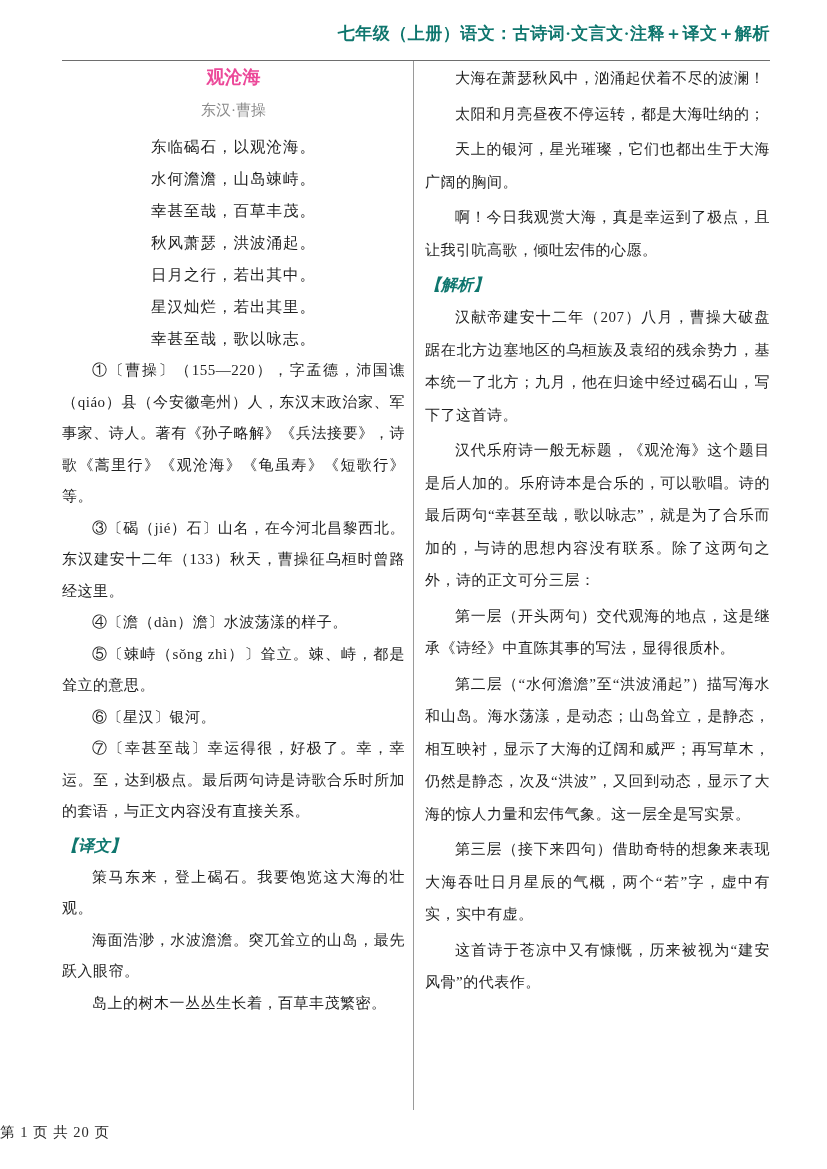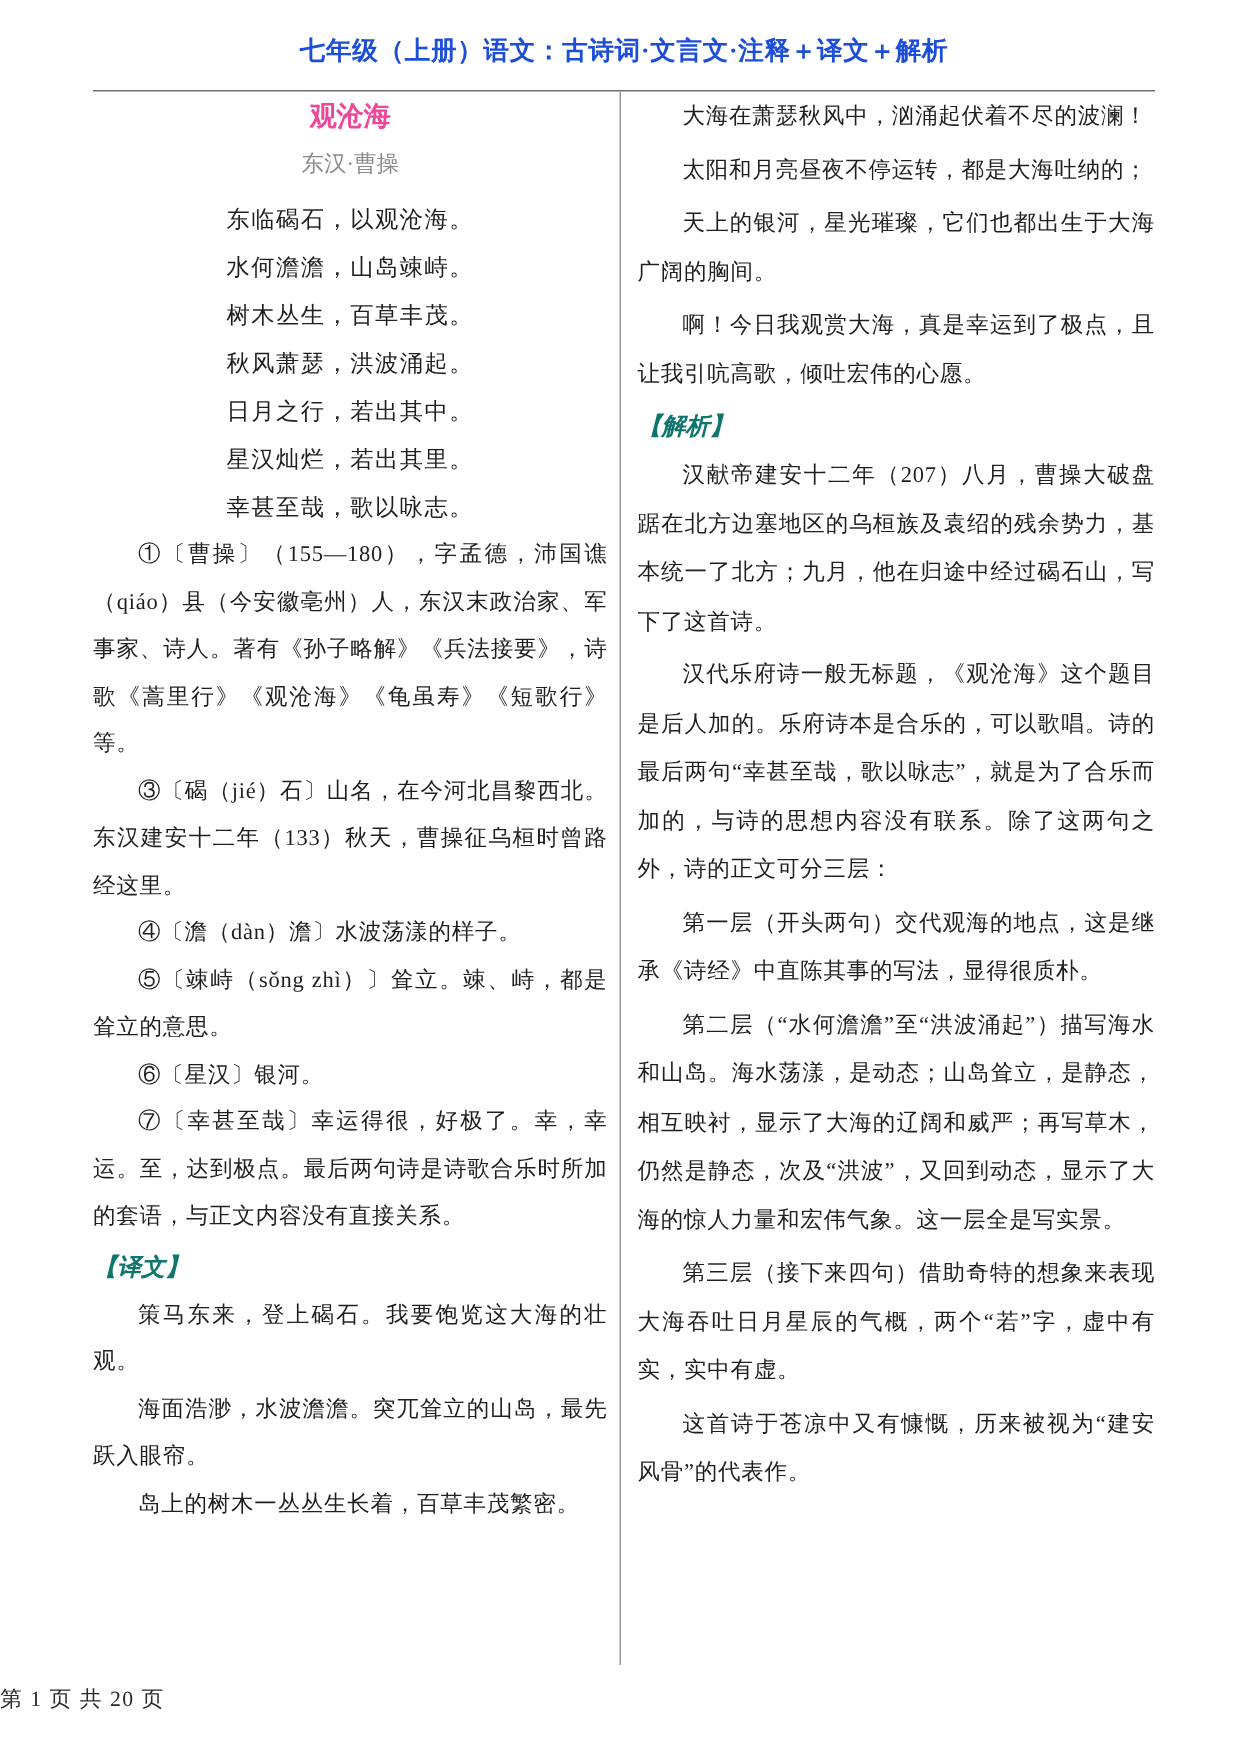--- a/index.html
+++ b/index.html
@@ -20,22 +20,22 @@
     margin: 0 57px 0 62px;
     height: 61px;
     border-bottom: 1px solid #6e6e6e;
     box-sizing: border-box;
   }
   .header-title {
     padding-top: 21px;
     line-height: 26px;
     font-size: 17px;
     font-weight: bold;
-    color: #1d4ed8;
-    text-align: center;
+    color: #0f766e;
+    text-align: right;
     letter-spacing: 0.5px;
   }
   .columns {
     display: flex;
     margin: 0 57px 0 62px;
     height: 1049px;
     box-sizing: border-box;
   }
   .col-left {
     width: 343px;
@@ -120,28 +120,28 @@
 
   <main class="columns">
 
     <section class="col-left">
       <h1 class="poem-title">观沧海</h1>
       <div class="poem-author">东汉·曹操</div>
 
       <div class="poem">
         <div class="poem-line">东临碣石，以观沧海。</div>
         <div class="poem-line">水何澹澹，山岛竦峙。</div>
-        <div class="poem-line">树木丛生，百草丰茂。</div>
+        <div class="poem-line">幸甚至哉，百草丰茂。</div>
         <div class="poem-line">秋风萧瑟，洪波涌起。</div>
         <div class="poem-line">日月之行，若出其中。</div>
         <div class="poem-line">星汉灿烂，若出其里。</div>
         <div class="poem-line">幸甚至哉，歌以咏志。</div>
       </div>
 
-      <p class="para">①〔曹操〕（155—180），字孟德，沛国谯（qiáo）县（今安徽亳州）人，东汉末政治家、军事家、诗人。著有《孙子略解》《兵法接要》，诗歌《蒿里行》《观沧海》《龟虽寿》《短歌行》等。</p>
+      <p class="para">①〔曹操〕（155—220），字孟德，沛国谯（qiáo）县（今安徽亳州）人，东汉末政治家、军事家、诗人。著有《孙子略解》《兵法接要》，诗歌《蒿里行》《观沧海》《龟虽寿》《短歌行》等。</p>
       <p class="para">③〔碣（jié）石〕山名，在今河北昌黎西北。东汉建安十二年（133）秋天，曹操征乌桓时曾路经这里。</p>
       <p class="para">④〔澹（dàn）澹〕水波荡漾的样子。</p>
       <p class="para">⑤〔竦峙（sǒng zhì）〕耸立。竦、峙，都是耸立的意思。</p>
       <p class="para">⑥〔星汉〕银河。</p>
       <p class="para">⑦〔幸甚至哉〕幸运得很，好极了。幸，幸运。至，达到极点。最后两句诗是诗歌合乐时所加的套语，与正文内容没有直接关系。</p>
 
       <div class="section-label">【译文】</div>
       <p class="para">策马东来，登上碣石。我要饱览这大海的壮观。</p>
       <p class="para">海面浩渺，水波澹澹。突兀耸立的山岛，最先跃入眼帘。</p>
       <p class="para">岛上的树木一丛丛生长着，百草丰茂繁密。</p>

